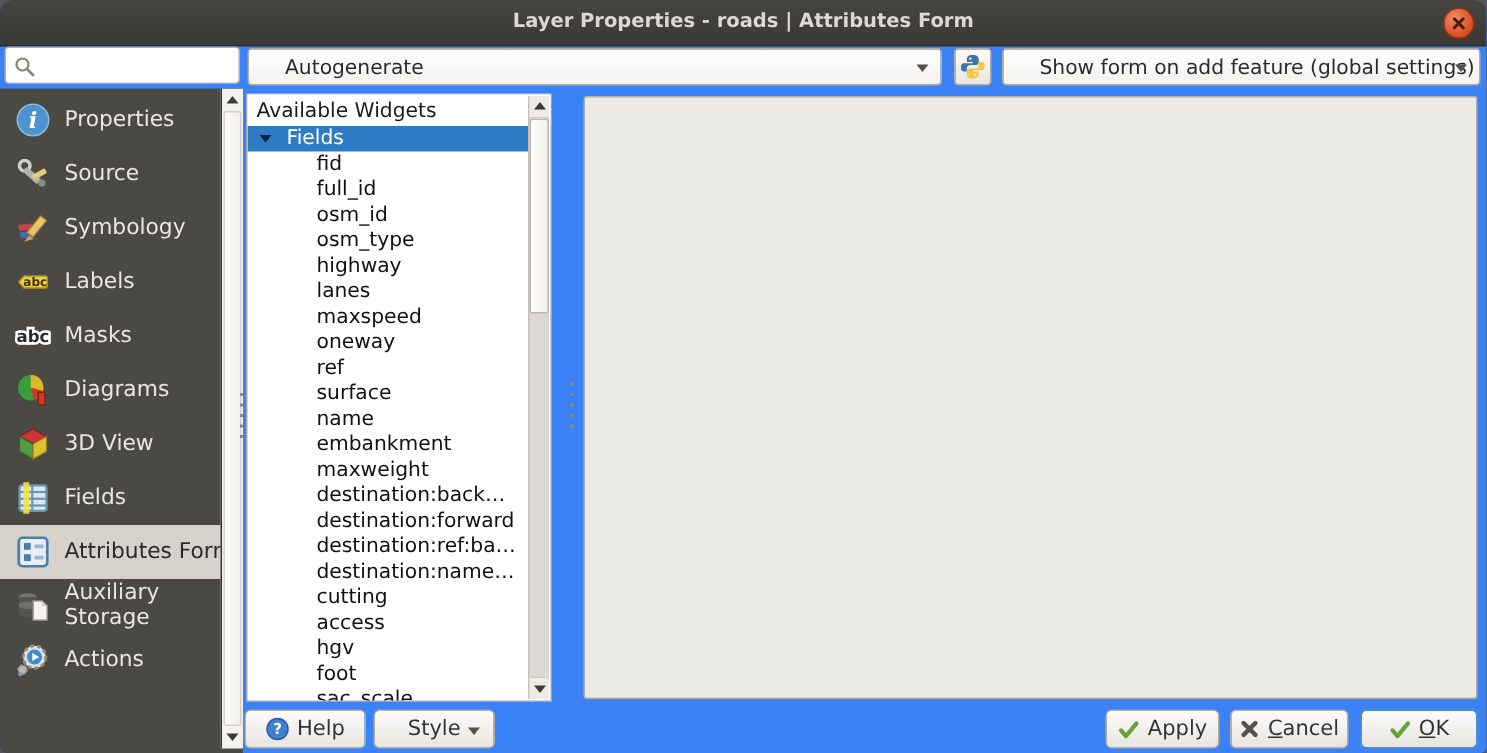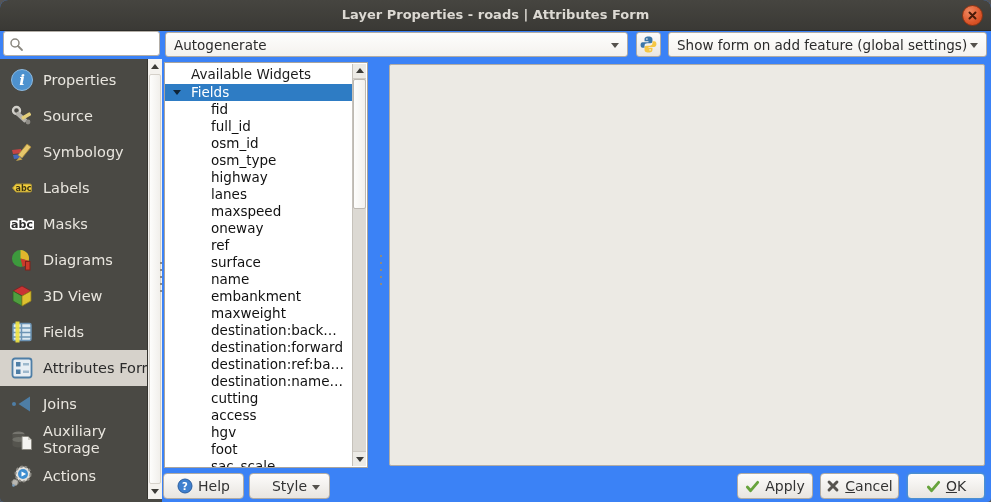--- a/index.html
+++ b/index.html
@@ -14,21 +14,21 @@
     background:radial-gradient(circle at 35% 30%,#f0855f,#ef7a52 10%,#da5226 65%,#c24а1e);
     background:radial-gradient(circle at 35% 30%,#f08a62,#da5226 65%,#bf481f);
     border:1px solid #8f3514;display:flex;align-items:center;justify-content:center;}
 
   
   .search-wrap{position:absolute;left:3px;top:31px;width:157px;height:25px;background:#fff;
     border:1px solid #b3aea7;border-radius:3px;box-sizing:border-box;}
   .search-wrap svg{position:absolute;left:5px;top:5px;}
   .combo{position:absolute;top:32px;height:25px;box-sizing:border-box;
     background:linear-gradient(#fefefd,#f4f2ee);border:1px solid #b0aba4;border-radius:3px;
-    font-size:13.5px;color:#2b2b2b;display:flex;align-items:center;padding:0 24px 0 8px;
+    font-size:13.5px;color:#2b2b2b;display:flex;align-items:center;padding:0 24px 0 24px;
     white-space:nowrap;overflow:hidden;}
   .combo .arrow{position:absolute;right:8px;top:10px;width:0;height:0;
     border-left:4px solid transparent;border-right:4px solid transparent;border-top:5px solid #55524d;}
   #combo-autogenerate{left:165px;width:463px;}
   #combo-showform{left:668px;width:319px;}
   .python-btn{position:absolute;left:636px;top:32px;width:25px;height:25px;box-sizing:border-box;
     background:linear-gradient(#fdfcfb,#e9e6e1);border:1px solid #b0aba4;border-radius:3px;
     display:flex;align-items:center;justify-content:center;}
 
   
@@ -43,21 +43,21 @@
     border-left:1px solid #35342f;}
   .sb-thumb{position:absolute;left:1px;right:1px;top:15px;bottom:15px;
     background:linear-gradient(90deg,#fdfdfc,#f1efeb);border:1px solid #d5d1ca;border-radius:2px;}
   .sb-arrow{position:absolute;left:3px;width:0;height:0;border-left:4px solid transparent;border-right:4px solid transparent;}
   .sb-up{top:5px;border-bottom:5px solid #3c3b37;}
   .sb-down{bottom:5px;border-top:5px solid #3c3b37;}
 
   
   .widgets-panel{position:absolute;left:164px;top:62px;width:204px;height:406px;background:#fff;
     border:1px solid #a9a49d;box-sizing:border-box;}
-  .wp-header{height:21px;line-height:22px;padding-left:6px;font-size:13.5px;color:#1b1b1b;background:#fff;margin-left:20px;}
+  .wp-header{height:21px;line-height:22px;padding-left:6px;font-size:13.5px;color:#1b1b1b;background:#fff;}
   .tree{position:absolute;left:0;top:21px;right:14px;bottom:0;overflow:hidden;font-size:13.5px;color:#111;}
   .tree-root{height:17px;line-height:17px;background:#2e7cc4;color:#fff;padding-left:26px;position:relative;}
   .tree-root .tri{position:absolute;left:8px;top:6px;width:0;height:0;
     border-left:4.5px solid transparent;border-right:4.5px solid transparent;border-top:5.5px solid #0f2538;}
   .tree-row{height:17px;line-height:17px;padding-left:46px;white-space:nowrap;}
   .wp-scroll{position:absolute;top:1px;right:1px;bottom:1px;width:13px;background:#dcd9d3;
     border-left:1px solid #c6c2bb;}
   .wp-thumb{position:absolute;top:15px;left:0;right:0;height:130px;box-sizing:border-box;
     background:linear-gradient(90deg,#fdfdfc,#f3f1ed);border:1px solid #bdb9b2;border-radius:2px;}
   .wp-btn{position:absolute;left:0;right:0;height:14px;background:#edebe6;}
@@ -209,27 +209,20 @@
         <svg class="icon" viewBox="0 0 24 24">
           <rect x="2.5" y="2.5" width="19" height="19" rx="2.5" fill="#e8eef4" stroke="#4e7ea6" stroke-width="1.8"></rect>
           <rect x="6" y="6" width="4.5" height="4.5" fill="#4e7ea6"></rect>
           <rect x="6" y="13.5" width="4.5" height="4.5" fill="#4e7ea6"></rect>
           <rect x="13" y="7" width="6" height="2.5" fill="#9db8cd"></rect>
           <rect x="13" y="14.5" width="6" height="2.5" fill="#9db8cd"></rect>
         </svg>
         <span class="lbl">Attributes Form</span>
       </div>
 
-      <div class="side-item">
-        <svg class="icon" viewBox="0 0 24 24">
-          <circle cx="4" cy="12" r="2" fill="#4e7ea6"></circle>
-          <path d="M20 4.5 L8.5 12 L20 19.5 Z" fill="#4e7ea6"></path>
-        </svg>
-        <span class="lbl">Joins</span>
-      </div>
 
       <div class="side-item two-line">
         <svg class="icon" viewBox="0 0 24 24">
           <ellipse cx="8.5" cy="6" rx="6" ry="2.5" fill="#75746e"></ellipse>
           <path d="M2.5 6 v11 a6 2.5 0 0 0 12 0 V6" fill="#55544e"></path>
           <ellipse cx="8.5" cy="11.5" rx="6" ry="2.5" fill="#8a8982" opacity="0.5"></ellipse>
           <path d="M12 8.5 h6 l3.5 3.5 v9.5 h-9.5 z" fill="#f5f4f1" stroke="#8a8880" stroke-width="1"></path>
           <path d="M18 8.5 l3.5 3.5 h-3.5 z" fill="#cfcdc6"></path>
         </svg>
         <span class="lbl">Auxiliary Storage</span>

